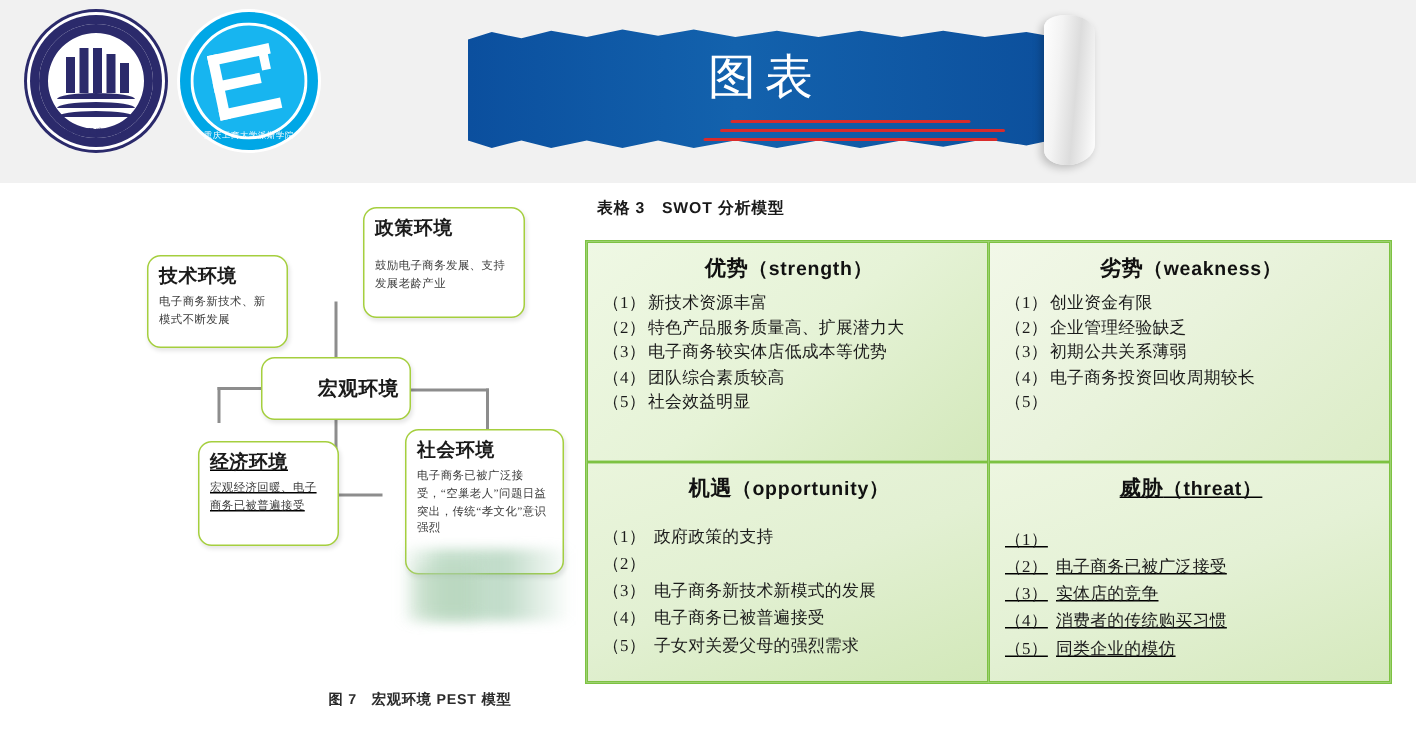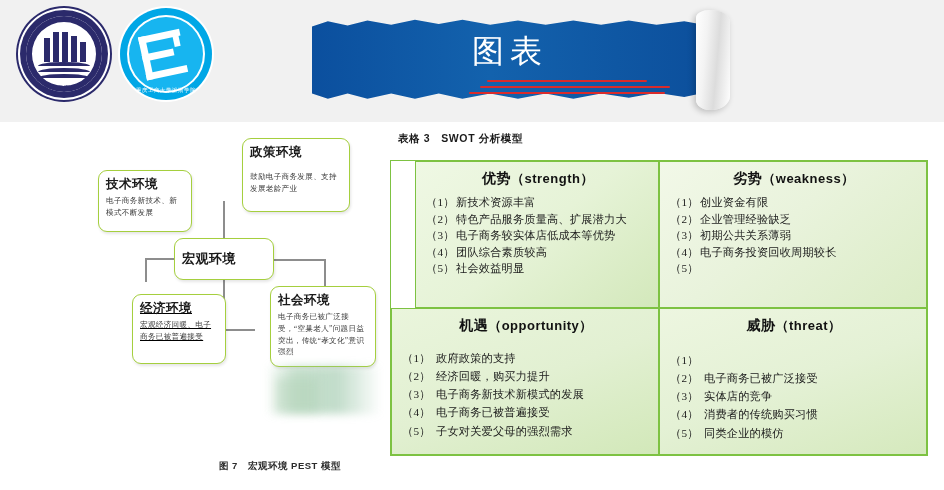--- a/index.html
+++ b/index.html
@@ -109,24 +109,24 @@
     font-size:12.5px;color:#1a1a1a;font-weight:700;margin-bottom:2px;
     letter-spacing:.5px;
   }
   .pbox .d{
     font-family:"Liberation Serif","DejaVu Serif",serif;
     font-size:7.6px;color:#3b3b3b;line-height:1.55;letter-spacing:.3px;
   }
   .p-tech{left:18px;top:44px;width:94px;height:62px;}
   .p-policy{left:162px;top:12px;width:108px;height:74px;}
   .p-center{left:94px;top:112px;width:100px;height:42px;
-            display:flex;align-items:center;justify-content:flex-start;}
+            display:flex;align-items:center;justify-content:flex-end;}
   .p-center .t{margin:0;font-size:13px;}
   .p-econ{left:52px;top:168px;width:94px;height:70px;text-decoration:underline;}
-  .p-social{left:190px;top:160px;width:106px;height:81px;}
+  .p-social{left:190px;top:160px;width:106px;height:97px;}
   .pline{position:absolute;background:#8d8d8d;}
   .pest .cap{
     position:absolute;left:100px;top:286px;width:200px;text-align:center;
     font-size:9.5px;color:#2b2b2b;font-weight:700;letter-spacing:.5px;margin-top:48px;
   }
   .smudge{
     position:absolute;left:186px;top:240px;width:115px;height:48px;
     background:
       linear-gradient(90deg,rgba(164,206,170,.0) 0%,rgba(150,198,163,.55) 25%,rgba(133,186,150,.5) 62%,rgba(186,214,190,.0) 100%);
     filter:blur(4px);
@@ -146,24 +146,24 @@
     border:1.6px solid #7dc242;box-sizing:border-box;
     display:grid;grid-template-columns:1fr 1fr;grid-template-rows:1fr 1fr;
     background:#ffffff;
   }
   .cell{
     position:relative;box-sizing:border-box;
     border:1.4px solid #7dc242;
     background:linear-gradient(145deg,#eef7e2 0%,#e2f0d0 45%,#cfe6b6 100%);
     padding:6px 8px 6px 10px;
   }
-  .cell.q1{background:linear-gradient(140deg,#eff8e4 0%,#e6f3d7 50%,#d3e8bb 100%);margin-left:24px;}
+  .cell.q1{background:linear-gradient(140deg,#eff8e4 0%,#e6f3d7 50%,#d3e8bb 100%);}
   .cell.q2{background:linear-gradient(140deg,#f2f8e8 0%,#e9f3dc 45%,#dbecc6 100%);}
   .cell.q3{background:linear-gradient(160deg,#eaf5dc 0%,#e2f0d2 50%,#d2e8b9 100%);}
-  .cell.q4{background:linear-gradient(160deg,#edf6e0 0%,#e4f1d5 50%,#d5e9bd 100%);}
+  .cell.q4{background:linear-gradient(160deg,#edf6e0 0%,#e4f1d5 50%,#d5e9bd 100%);text-decoration:underline;}
   .cell h4{
     margin:2px 0 6px 0;text-align:center;font-size:14px;color:#111111;
     font-weight:700;letter-spacing:.5px;
     font-family:"Liberation Serif","DejaVu Serif",serif;
   }
   .cell h4 .en{font-family:"Liberation Sans",sans-serif;font-size:13px;}
   .cell ul{margin:0;padding:0;list-style:none;}
   .cell li{
     font-family:"Liberation Serif","DejaVu Serif",serif;
     font-size:11.2px;color:#1b1b1b;line-height:1.48;
@@ -328,21 +328,20 @@
       <h4>
         <span>机遇</span><span class="en">（opportunity）</span>
       </h4>
       <ul>
         <li>
             <span class="num">（1）</span>
             <span class="txt">政府政策的支持</span>
           </li>
         <li>
             <span class="num">（2）</span>
-            <span class="txt">经济回暖，购买力提升</span>
           </li>
         <li>
             <span class="num">（3）</span>
             <span class="txt">电子商务新技术新模式的发展</span>
           </li>
         <li>
             <span class="num">（4）</span>
             <span class="txt">电子商务已被普遍接受</span>
           </li>
         <li>

